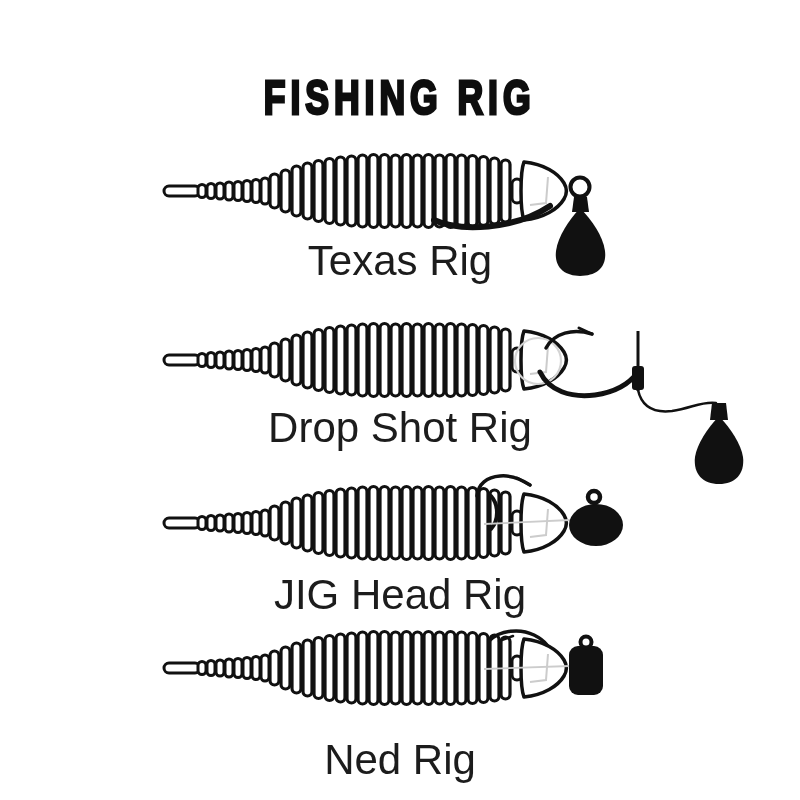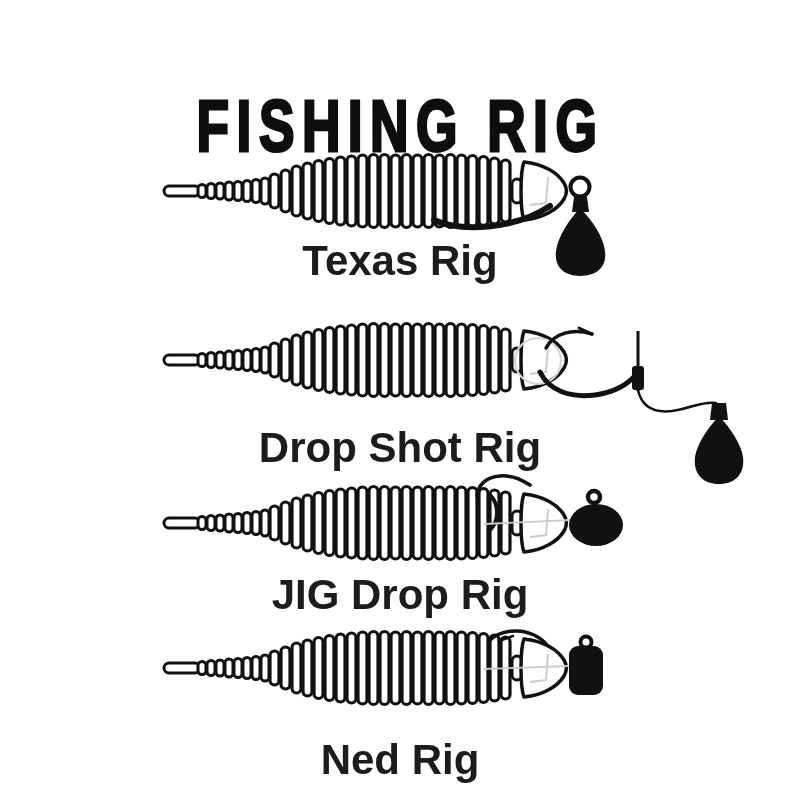--- a/index.html
+++ b/index.html
@@ -2,30 +2,30 @@
 <html><head>
 <meta charset="utf-8">
 <style>
   html,body{margin:0;padding:0;}
   body{
     width:800px;height:800px;background:#ffffff;position:relative;overflow:hidden;
     font-family:"Liberation Sans",sans-serif;
   }
   .title{
     position:absolute;top:42px;left:0;width:800px;text-align:center;
-    font-size:72px;font-weight:bold;line-height:1;color:#0e0e0e;
+    font-size:48px;font-weight:bold;line-height:1;color:#0e0e0e;
   }
   .title span{
     display:inline-block;transform:scaleX(0.74);transform-origin:center;
     letter-spacing:0.14em;-webkit-text-stroke:3px #0e0e0e;white-space:nowrap;
   }
   .art{position:absolute;left:0;width:800px;display:block;}
   .label{
     position:absolute;left:50%;transform:translateX(-50%);
-    font-size:42px;font-weight:bold;line-height:1;color:#1c1c1c;white-space:nowrap;
+    font-size:42px;font-weight:normal;line-height:1;color:#1c1c1c;white-space:nowrap;
   }
   svg *{vector-effect:none;}
 </style>
 </head>
 <body>
 
 <h1 class="title"><span>FISHING RIG</span></h1>
 
 <figure style="margin:0">
   <svg class="art" style="top:130px;height:160px" viewBox="0 130 800 160">
@@ -120,21 +120,21 @@
     <circle cx="538" cy="361" r="23" fill="none" stroke="#d4d4d4" stroke-width="2.2"></circle>
     <path d="M 546 348 C 554 333 573 328 592 334" fill="none" stroke="#111" stroke-width="3.5" stroke-linecap="round"></path>
     <path d="M 592 334 L 579 328" fill="none" stroke="#111" stroke-width="3" stroke-linecap="round"></path>
     <path d="M 540 372 C 549 391 571 398 595 395 C 616 392 630 383 638 372" fill="none" stroke="#111" stroke-width="5" stroke-linecap="round"></path>
     <path d="M 638 331 L 638 391" fill="none" stroke="#111" stroke-width="3"></path>
     <rect x="632" y="366" width="12" height="24" rx="3" fill="#111"></rect>
     <path d="M 638 390 C 642 408 655 413 672 411 C 692 408 702 401 716 403" fill="none" stroke="#111" stroke-width="2.5" stroke-linecap="round"></path>
     <path d="M 712 403 L 726 403 L 728 420 L 710 420 Z" fill="#111"></path>
     <path d="M 719 416 C 707 429 697 444 695 457 C 693 474 703 484 719 484 C 735 484 745 474 743 457 C 741 444 731 429 719 416 Z" fill="#111"></path>
   </svg>
-  <figcaption class="label" style="top:427px">Drop Shot Rig</figcaption>
+  <figcaption class="label" style="top:407px">Drop Shot Rig</figcaption>
 </figure>
 
 <figure style="margin:0">
   <svg class="art" style="top:455px;height:125px" viewBox="0 455 800 125">
     <g>
         <rect x="164" y="518" width="36" height="10" rx="5" fill="#fff" stroke="#111111" stroke-width="3"></rect>
         <rect x="198" y="516.5" width="8" height="13" rx="4" fill="#fff" stroke="#111111" stroke-width="3"></rect>
         <rect x="207" y="515.5" width="8" height="15" rx="4" fill="#fff" stroke="#111111" stroke-width="3"></rect>
         <rect x="216" y="515" width="8" height="16" rx="4" fill="#fff" stroke="#111111" stroke-width="3"></rect>
         <rect x="225" y="514" width="8" height="18" rx="4" fill="#fff" stroke="#111111" stroke-width="3"></rect>
@@ -171,21 +171,21 @@
     C 520 542 520 504 524 494 Z" fill="#fff" stroke="#111111" stroke-width="3.5" stroke-linejoin="round"></path>
         <path d="M 530 537 L 546 535 L 548 509" fill="none" stroke="#cccccc" stroke-width="2"></path>
       </g>
     <path d="M 491 529 C 499 520 499 505 491 496" fill="none" stroke="#111" stroke-width="4" stroke-linecap="round"></path>
     <path d="M 477 496 C 478 484 487 477 500 476 C 511 475 521 479 530 485" fill="none" stroke="#111" stroke-width="3.5" stroke-linecap="round"></path>
     <path d="M 530 485 L 517 478" fill="none" stroke="#111" stroke-width="3" stroke-linecap="round"></path>
     <path d="M 484 524 L 570 520" fill="none" stroke="#cccccc" stroke-width="1.8"></path>
     <ellipse cx="596" cy="525" rx="27" ry="21" fill="#111"></ellipse>
     <circle cx="594" cy="497" r="6" fill="#fff" stroke="#111" stroke-width="4.5"></circle>
   </svg>
-  <figcaption class="label" style="top:574px">JIG Drop Rig</figcaption>
+  <figcaption class="label" style="top:574px">JIG Head Rig</figcaption>
 </figure>
 
 <figure style="margin:0">
   <svg class="art" style="top:600px;height:125px" viewBox="0 600 800 125">
     <g>
         <rect x="164" y="663" width="36" height="10" rx="5" fill="#fff" stroke="#111111" stroke-width="3"></rect>
         <rect x="198" y="661.5" width="8" height="13" rx="4" fill="#fff" stroke="#111111" stroke-width="3"></rect>
         <rect x="207" y="660.5" width="8" height="15" rx="4" fill="#fff" stroke="#111111" stroke-width="3"></rect>
         <rect x="216" y="660" width="8" height="16" rx="4" fill="#fff" stroke="#111111" stroke-width="3"></rect>
         <rect x="225" y="659" width="8" height="18" rx="4" fill="#fff" stroke="#111111" stroke-width="3"></rect>

